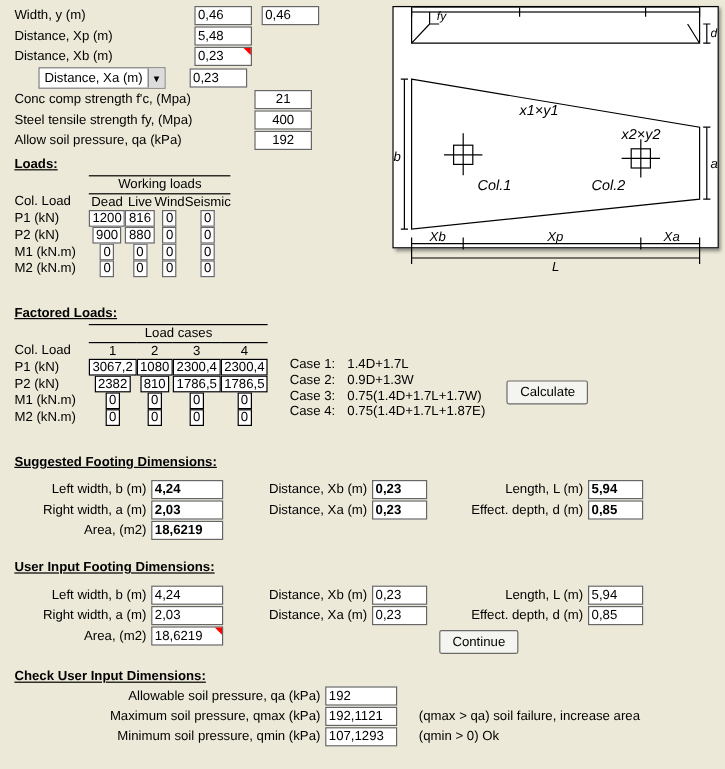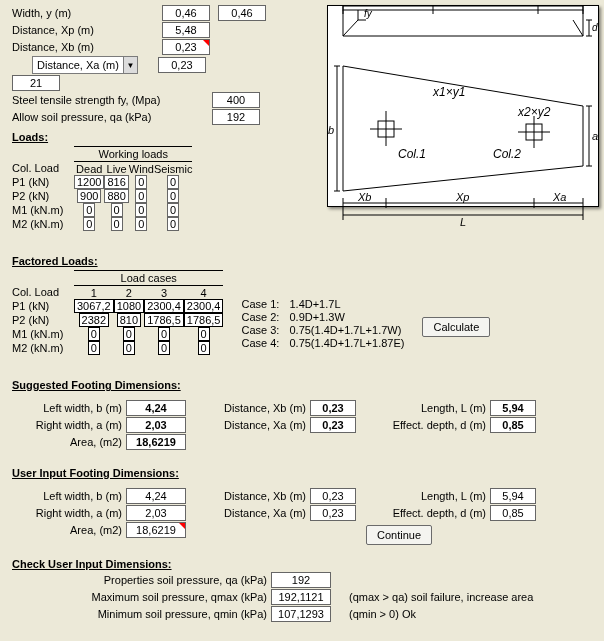--- a/index.html
+++ b/index.html
@@ -13,21 +13,21 @@
     width: 604px;
   }
   .row { display: flex; align-items: center; margin: 1px 0; }
   .lbl { display: inline-block; }
   .inp {
     background: #fff;
     border: 1px solid #666;
     height: 16px;
     line-height: 14px;
     padding: 0 2px;
-    text-align: center;
+    text-align: left;
     font-size: 11px;
   }
   .inp.red-tr { position: relative; }
   .inp.red-tr::after {
     content: "";
     position: absolute;
     top: 0; right: 0;
     border-top: 6px solid #f00;
     border-left: 6px solid transparent;
   }
@@ -94,20 +94,21 @@
     <span style="width:20px"></span>
     <span class="dropdown">
       <span class="dd-text">Distance, Xa (m)</span>
       <span class="dd-btn">▼</span>
     </span>
     <span style="width:20px"></span>
     <span class="inp" style="width:48px">0,23</span>
   </div>
 
   <div class="row">
+    <span class="lbl" style="width:200px">Conc comp strength f'c, (Mpa)</span>
     <span class="inp" style="width:48px;text-align:center">21</span>
   </div>
   <div class="row">
     <span class="lbl" style="width:200px">Steel tensile strength fy, (Mpa)</span>
     <span class="inp" style="width:48px;text-align:center">400</span>
   </div>
   <div class="row">
     <span class="lbl" style="width:200px">Allow soil pressure, qa (kPa)</span>
     <span class="inp" style="width:48px;text-align:center">192</span>
   </div>
@@ -385,21 +386,21 @@
     <div class="row" style="margin-top:4px">
       <button class="btn">Continue</button>
     </div>
   </div>
 </div>
 
 <div style="height:6px"></div>
 
 <div class="sect-title">Check User Input Dimensions:</div>
 <div class="row">
-  <span class="lbl" style="width:255px;text-align:right">Properties soil pressure, qa (kPa)</span>
+  <span class="lbl" style="width:255px;text-align:right">Allowable soil pressure, qa (kPa)</span>
     <span style="width:4px"></span>
   <span class="inp" style="width:60px">192</span>
 </div>
 <div class="row">
   <span class="lbl" style="width:255px;text-align:right">Maximum soil pressure, qmax (kPa)</span>
     <span style="width:4px"></span>
   <span class="inp" style="width:60px">192,1121</span>
   <span style="width:18px"></span>
   <span>(qmax &gt; qa) soil failure, increase area</span>
 </div>

